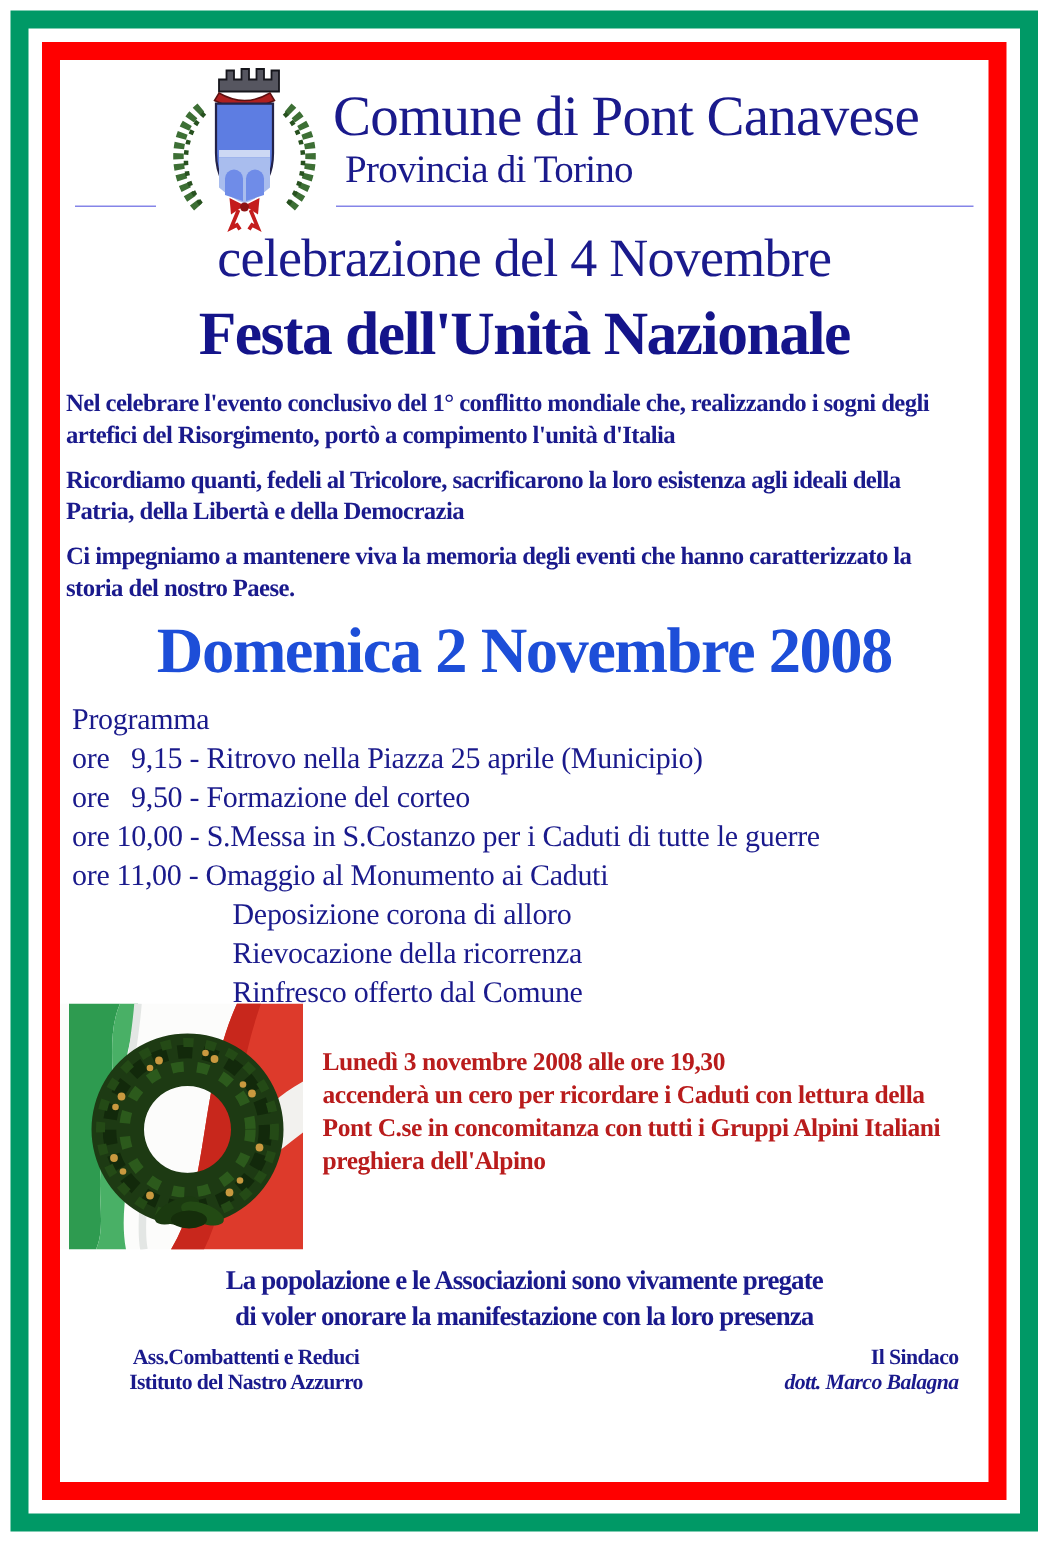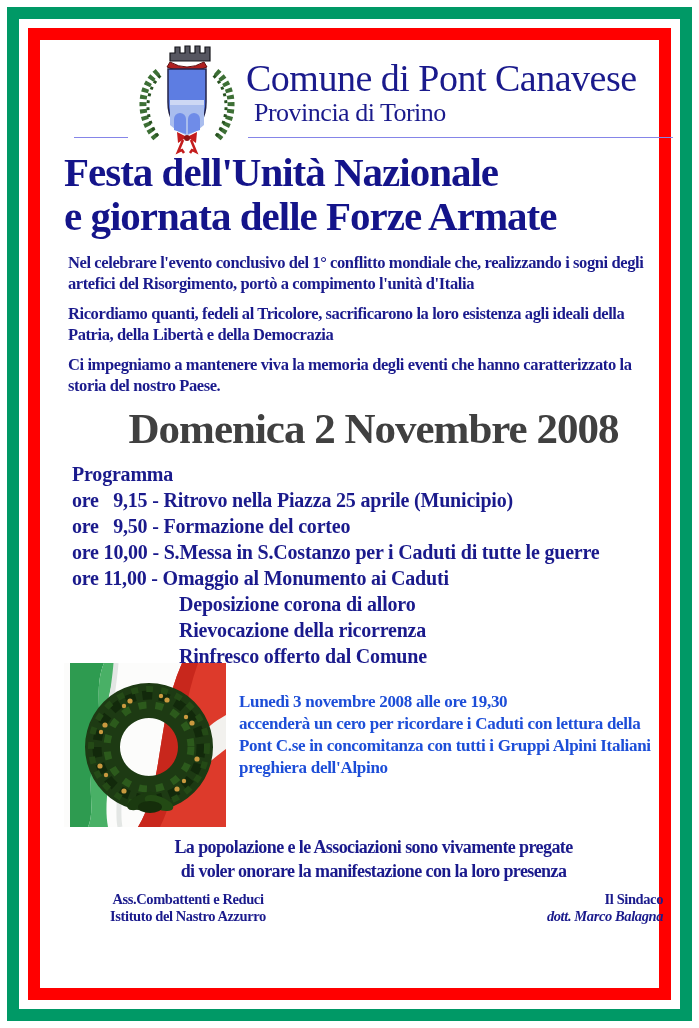--- a/index.html
+++ b/index.html
@@ -8,62 +8,62 @@
     background:#ffffff;
     font-family:"Liberation Serif", serif;
     position:relative;
     overflow:hidden;
   }
   .page { position:absolute; left:0; top:0; width:699px; height:1028px; background:#fff; }
   .green-frame { position:absolute; left:7px; top:7px; right:7px; bottom:7px; border:12px solid #009966; }
   .red-frame   { position:absolute; left:28px; top:28px; right:28px; bottom:28px; border:12px solid #ff0000; background:#fff; }
   .content {
     position:absolute; left:40px; top:40px; width:619px; height:948px;
-    color:#1a1a8c; overflow:hidden;padding-left:24px;
+    color:#1a1a8c; overflow:hidden;
   }
 
   
   .masthead { position:relative; height:104px; }
   .divider { position:absolute; left:10px; right:10px; top:97px; height:1px; background:#8585e8; z-index:0; }
   .divider-mask { position:absolute; left:64px; top:91px; width:120px; height:12px; background:#fff; z-index:1; }
   .emblem-wrap { position:absolute; left:70px; top:0; width:106px; height:118px; z-index:2; }
   .masthead-text { position:absolute; left:182px; top:18px; z-index:1; white-space:nowrap; }
   .muni { font-size:38px; line-height:40px; letter-spacing:-0.5px; }
   .prov { font-size:26px; line-height:30px; margin-left:8px; letter-spacing:-0.5px; }
 
   .subtitle {
     text-align:center; font-size:36px; line-height:44px;
     margin-top:6px; letter-spacing:-0.5px; white-space:nowrap;
   }
 
   .heading {
-    font-weight:bold; font-size:41px; line-height:44px;
+    text-align:center; font-weight:bold; font-size:41px; line-height:44px;
     margin-top:6px; letter-spacing:-1px; color:#14148a;
   }
   .heading div { white-space:nowrap; }
 
   .intro { margin:14px 4px 0 4px; font-weight:bold; font-size:16.5px; line-height:21px; letter-spacing:-0.4px; }
   .intro .para { margin:0 0 9px 0; }
   .intro .line { white-space:nowrap; }
 
   .date-title {
     text-align:center; font-weight:bold; font-size:43px; line-height:48px;
-    margin-top:6px; letter-spacing:-1px; color:#404040; white-space:nowrap;
-  }
-
-  .program { margin:8px 0 0 8px; font-weight:bold; font-size:20px; line-height:26px; letter-spacing:-0.2px; }
+    margin-top:6px; letter-spacing:-1px; color:#1d4ed8; white-space:nowrap;
+  }
+
+  .program { margin:8px 0 0 8px; font-weight:normal; font-size:20px; line-height:26px; letter-spacing:-0.2px; }
   .program-label { }
   .sched-line { white-space:pre; }
   .sched-detail { padding-left:107px; white-space:pre; }
 
   .notice-row { position:relative; height:164px; margin-top:-6px; }
   .flag-wrap { position:absolute; left:0; top:0; width:162px; height:164px; }
   .alpini {
     position:absolute; left:175px; top:28px;
-    color:#1d4ed8; font-weight:bold; font-size:17px; line-height:22px;
+    color:#b91c1c; font-weight:bold; font-size:17px; line-height:22px;
     letter-spacing:-0.3px;
   }
   .alpini .line { white-space:nowrap; }
 
   .appeal {
     text-align:center; font-weight:bold; font-size:18px; line-height:24px;
     margin-top:8px; letter-spacing:-0.6px;
   }
   .appeal div { white-space:nowrap; }
 
@@ -107,24 +107,24 @@
           <path d="M49 100 l-5 12 l4 -2 l2 3" stroke="#c41c1c" stroke-width="2.5" fill="none"></path>
           <path d="M57 100 l5 12 l-4 -2 l-2 3" stroke="#c41c1c" stroke-width="2.5" fill="none"></path>
         </svg>
       </div>
       <div class="masthead-text">
         <div class="muni">Comune di Pont Canavese</div>
         <div class="prov">Provincia di Torino</div>
       </div>
     </div>
 
+    <div class="subtitle">celebrazione del 4 Novembre</div>
 
     <div class="heading">
       <div>Festa dell'Unità Nazionale</div>
-      <div>e giornata delle Forze Armate</div>
     </div>
 
     <div class="intro">
       <div class="para">
         <div class="line">Nel celebrare l'evento conclusivo del 1° conflitto mondiale che, realizzando i sogni degli</div>
         <div class="line">artefici del Risorgimento, portò a compimento l'unità d'Italia</div>
       </div>
       <div class="para">
         <div class="line">Ricordiamo quanti, fedeli al Tricolore, sacrificarono la loro esistenza agli ideali della</div>
         <div class="line">Patria, della Libertà e della Democrazia</div>

